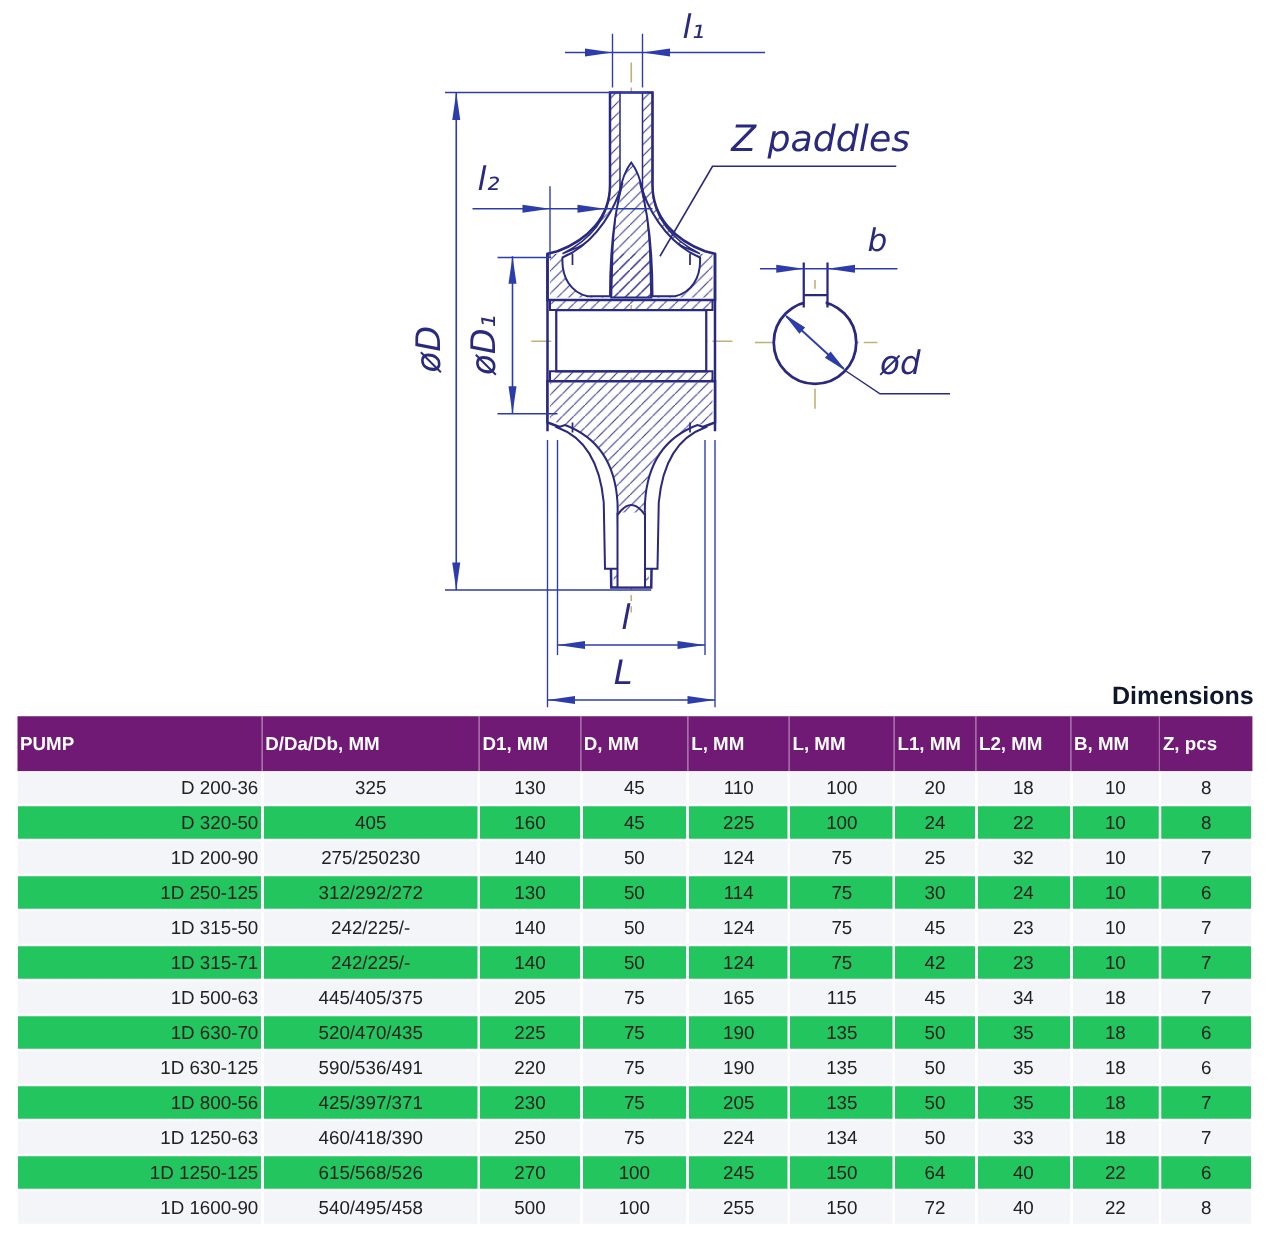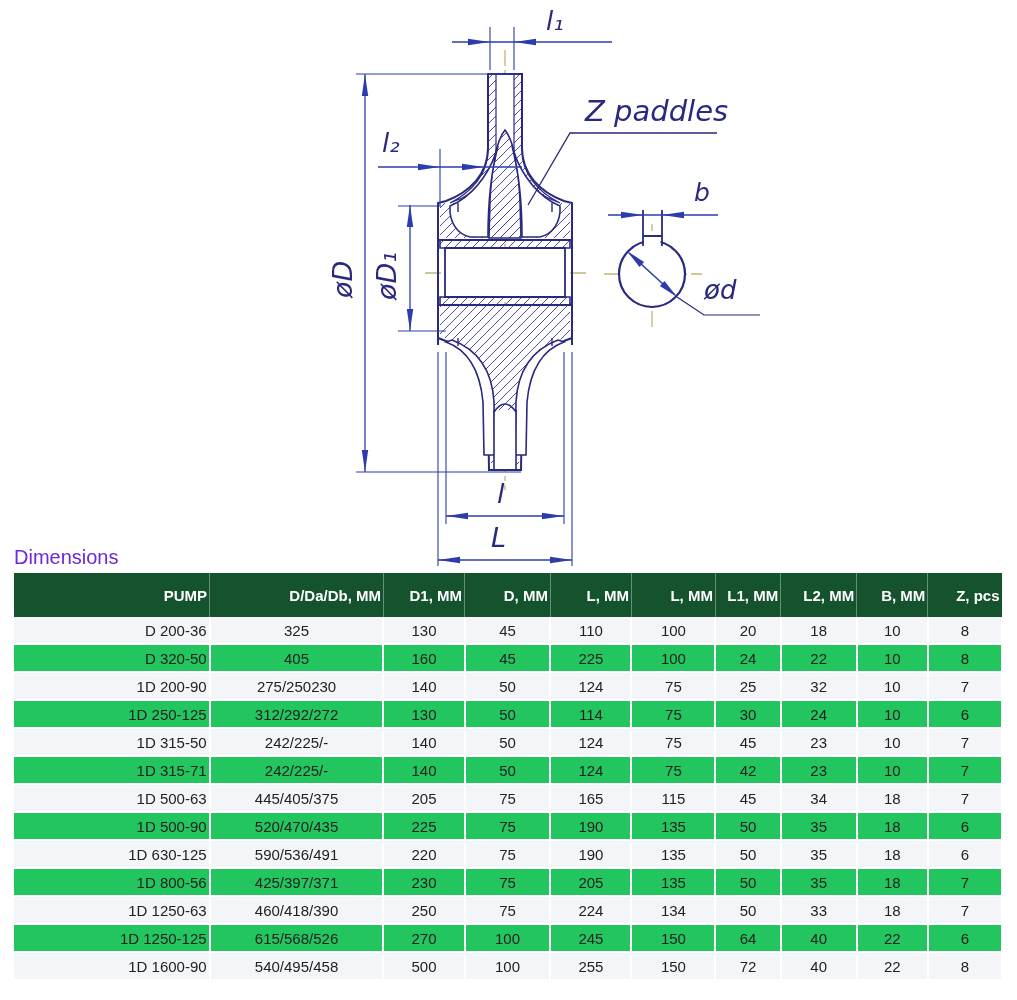--- a/index.html
+++ b/index.html
@@ -8,37 +8,38 @@
     width:1017px;height:1000px;
     margin:0 auto;
     background:#ffffff;
     font-family:"Liberation Sans", sans-serif;
     overflow:hidden;
   }
   .drawing-wrap{width:858px;height:566px;text-decoration:underline;}
   .dim-title{
     width:989px;
     margin:-20px 14px 4px 14px;
+    text-align:right;
     font-size:20px;
-    font-weight:normal;
-    color:#6d28d9;
+    font-weight:bold;
+    color:#0f172a;
   }
   table.dims{
     width:989px;
     margin:0 14px;
     border-collapse:collapse;
     table-layout:fixed;
     font-size:15px;
   }
   table.dims thead th{
-    background:#14532d;
+    background:#701a75;
     color:#ffffff;
     font-weight:bold;
     height:44px;
-    text-align:right;
+    text-align:left;
     vertical-align:middle;
     border-right:1px solid rgba(255,255,255,.35);
     padding:0 2px;
   }
   table.dims td{
     height:26px;
     text-align:center;
     vertical-align:middle;
     color:#222222;
     border-right:2px solid #ffffff;
@@ -290,21 +291,21 @@
           <td>205</td>
           <td>75</td>
           <td>165</td>
           <td>115</td>
           <td>45</td>
           <td>34</td>
           <td>18</td>
           <td>7</td>
         </tr>
         <tr class="even">
-          <td class="first">1D 500-90</td>
+          <td class="first">1D 630-70</td>
           <td>520/470/435</td>
           <td>225</td>
           <td>75</td>
           <td>190</td>
           <td>135</td>
           <td>50</td>
           <td>35</td>
           <td>18</td>
           <td>6</td>
         </tr>

